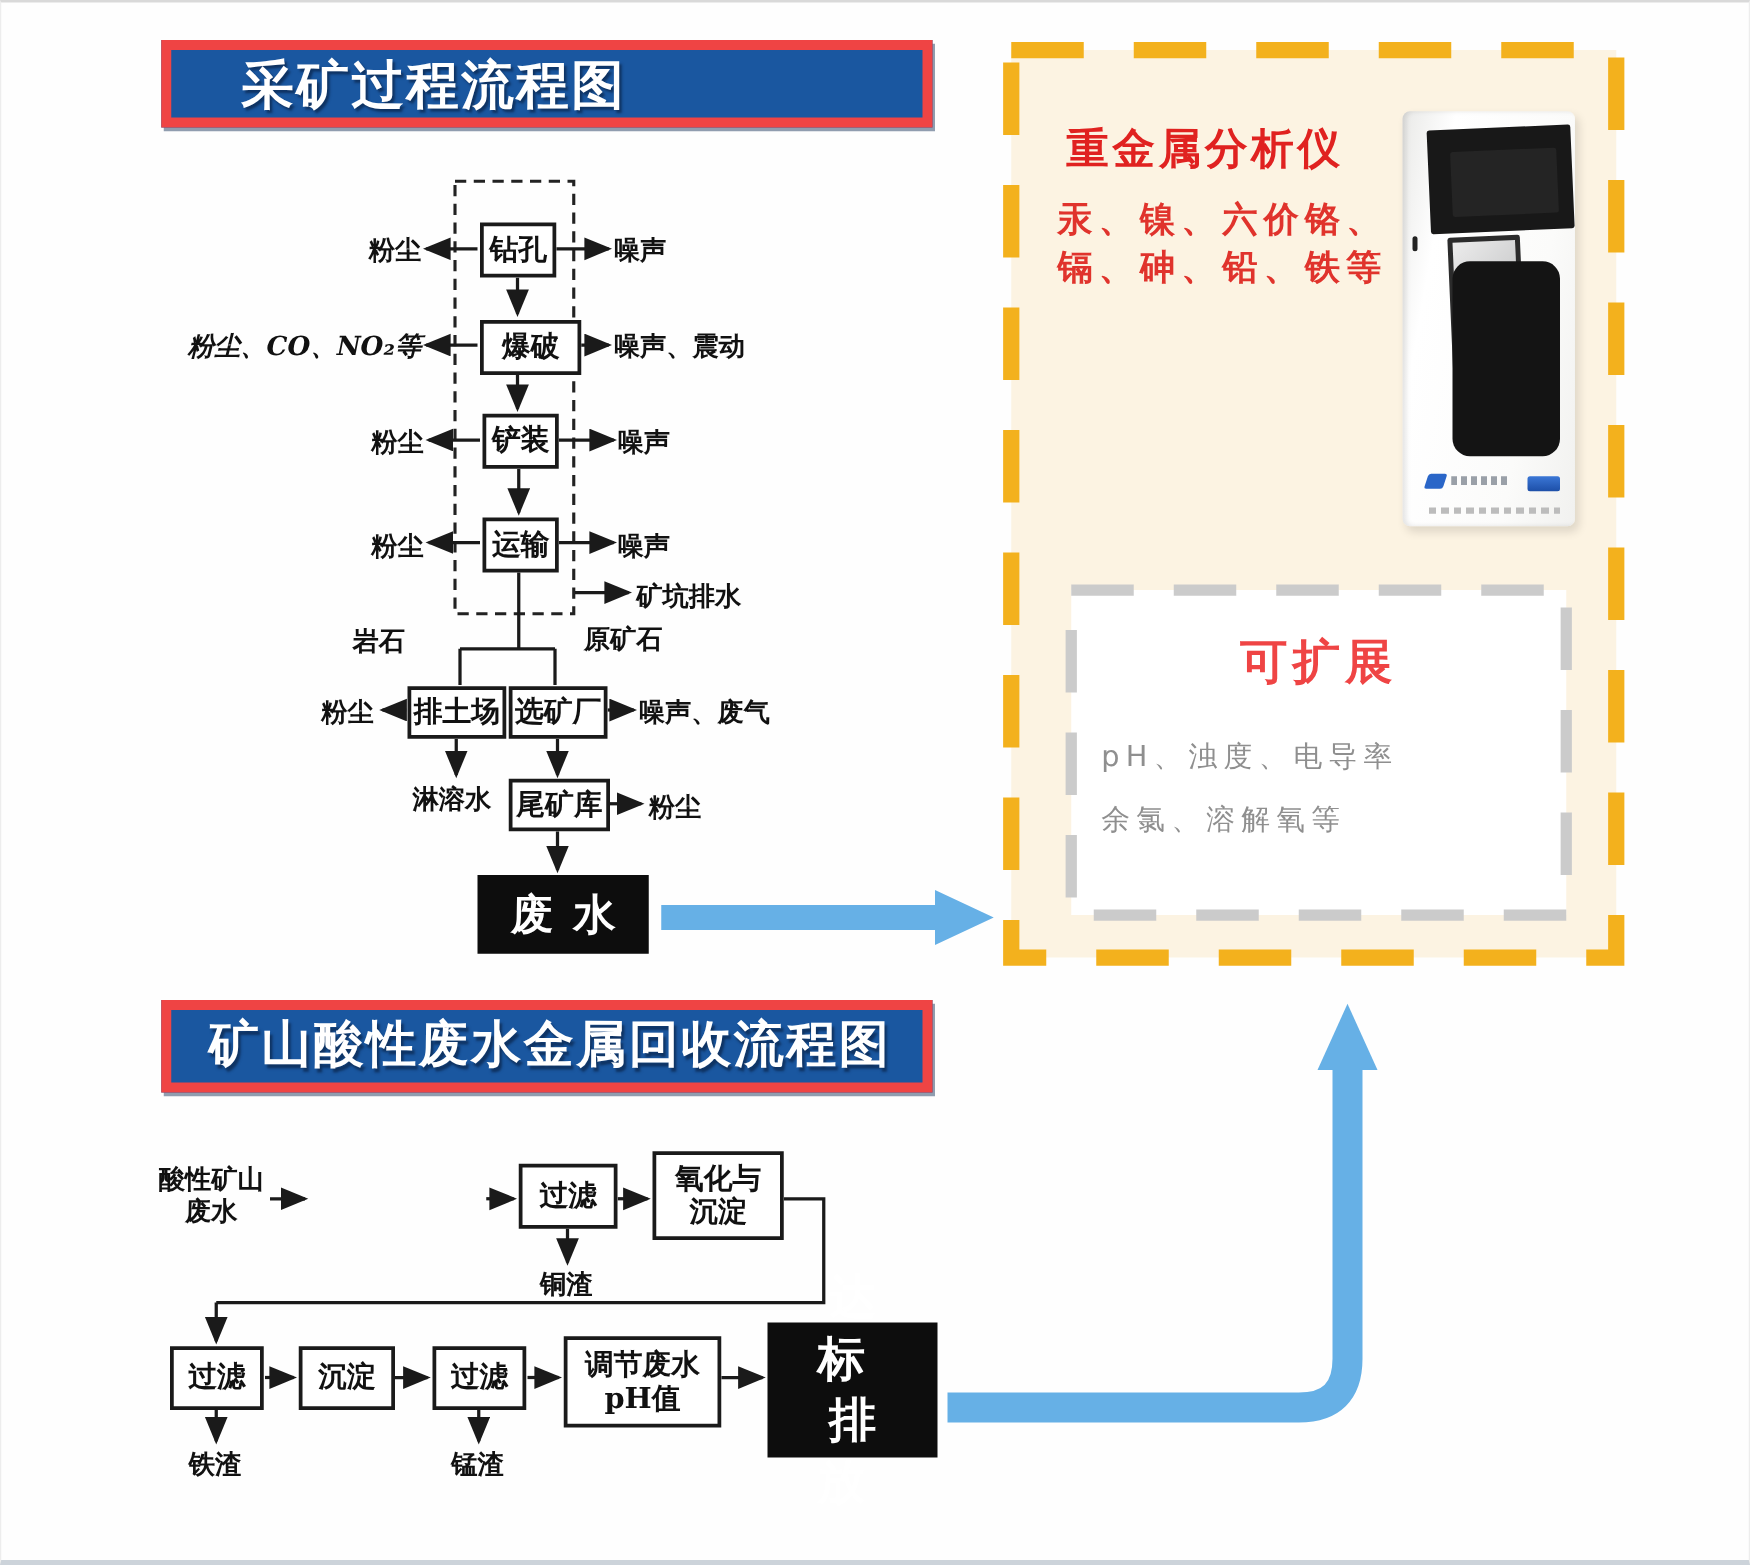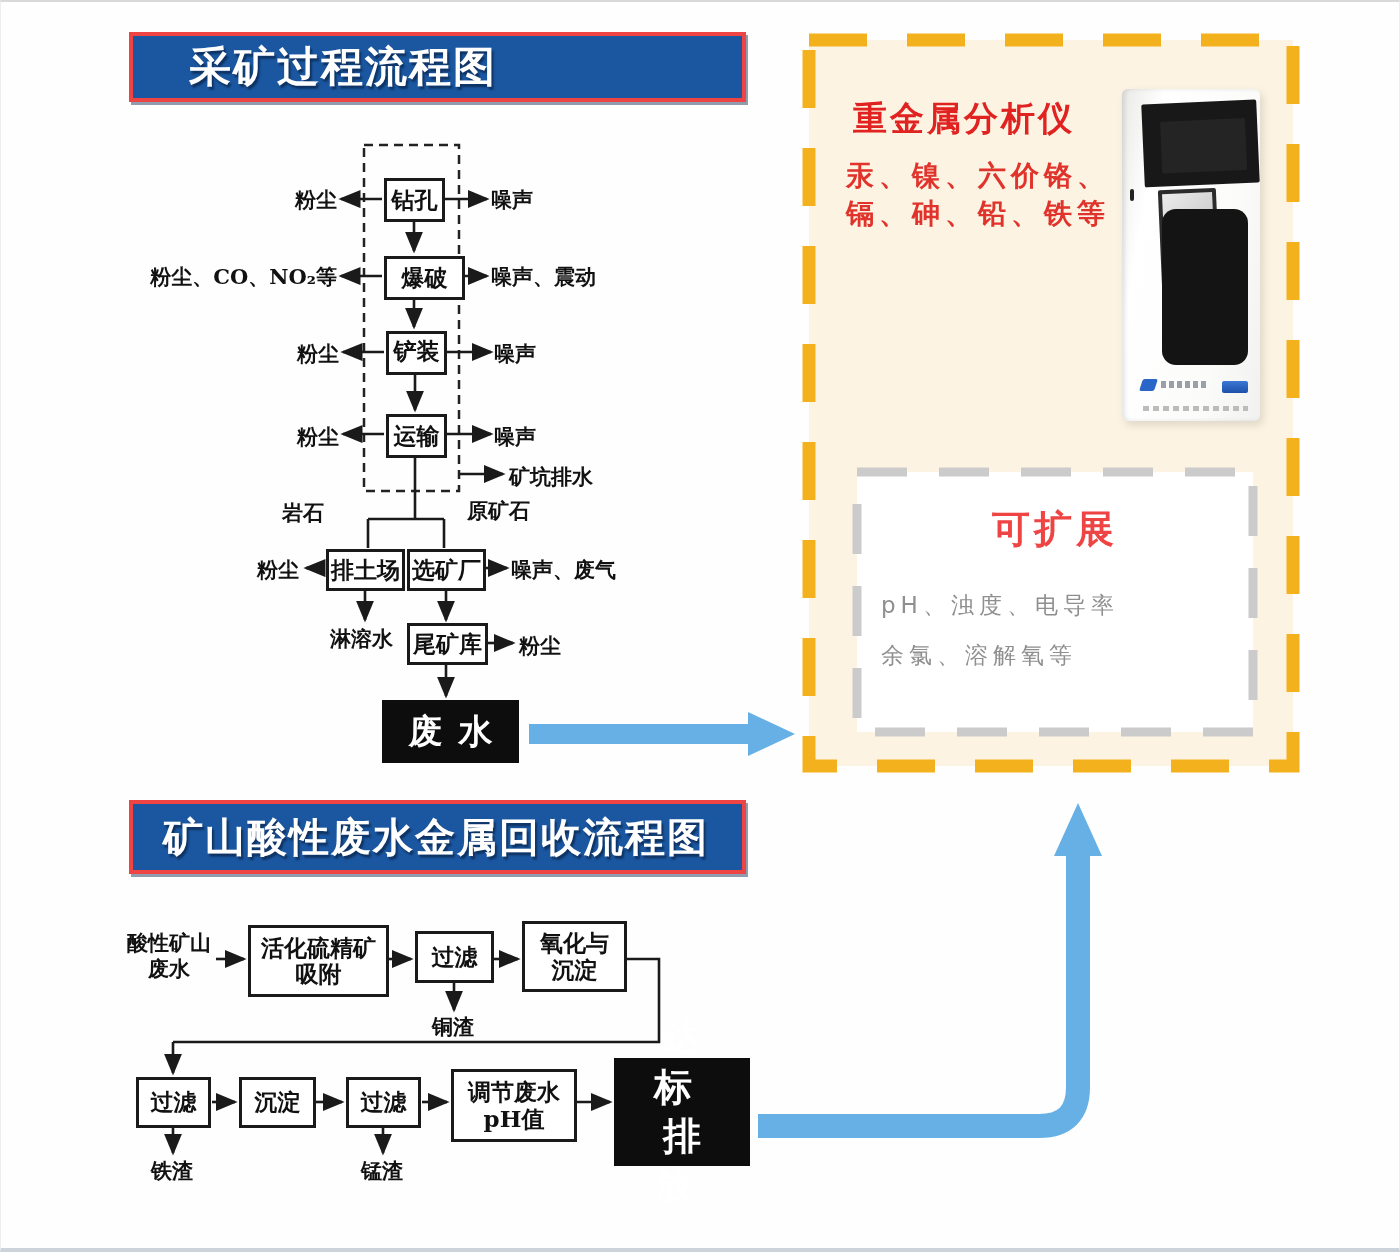--- a/index.html
+++ b/index.html
@@ -8,23 +8,23 @@
     position:relative; width:1400px; height:1252px; background:#fefefe;
     border-top:2px solid #d9d9d9; border-bottom:4px solid #ccd3da;
     border-left:1px solid #ededed; border-right:1px solid #ededed;
     overflow:hidden;
   }
   #bg-svg { position:absolute; left:0; top:0; z-index:0; }
   .abs { position:absolute; z-index:2; }
 
   
   .hdr {
-    background:#1a57a0; border:4px solid #ef4444;
+    background:#1a57a0; border:8px solid #ef4444;
     color:#ffffff; font-weight:bold;
-    display:flex; align-items:center;
+    display:flex; align-items:flex-start;
     text-shadow:2px 3px 2px rgba(5,20,45,.55);
     box-shadow:2px 3px 0 rgba(10,40,80,.45);
     letter-spacing:2px;
   }
   .hdr1 { left:128px; top:30px; width:617px; height:70px; font-size:42px; padding-left:56px; }
   .hdr2 { left:128px; top:798px; width:617px; height:74px; font-size:40px; padding-left:30px; }
 
   
   .pbox {
     border:3px solid #1a1a1a; background:#ffffff; color:#111;
@@ -162,21 +162,21 @@
     <span>爆破</span>
   </div>
   <div class="abs pbox" style="left:385px;top:329px;width:61px;height:44px;font-family:Liberation Mono, monospace;">
     <span>铲装</span>
   </div>
   <div class="abs pbox" style="left:385px;top:412px;width:61px;height:44px;">
     <span>运输</span>
   </div>
 
   <div class="abs lbl r" style="right:1062px;top:184px;">粉尘</div>
-  <div class="abs lbl r" style="right:1062px;top:261px;">粉尘、CO、NO₂等</div>
+  <div class="abs lbl r" style="right:1062px;top:261px;font-style:italic;">粉尘、CO、NO₂等</div>
   <div class="abs lbl r" style="right:1060px;top:338px;">粉尘</div>
   <div class="abs lbl r" style="right:1060px;top:421px;">粉尘</div>
 
   <div class="abs lbl" style="left:490px;top:184px;">噪声</div>
   <div class="abs lbl" style="left:490px;top:261px;">噪声、震动</div>
   <div class="abs lbl" style="left:493px;top:338px;">噪声</div>
   <div class="abs lbl" style="left:493px;top:421px;">噪声</div>
 
   <div class="abs lbl" style="left:508px;top:461px;">矿坑排水</div>
   <div class="abs lbl" style="left:281px;top:497px;">岩石</div>
@@ -224,24 +224,20 @@
 
   <div class="abs hdr hdr2">
     <span>矿山酸性废水金属回收流程图</span>
   </div>
 
   <div class="abs lbl" style="left:120px;top:928px;width:96px;text-align:center;line-height:1.25;">
     <div>酸性矿山</div>
     <div>废水</div>
   </div>
 
-  <div class="abs pbox" style="left:247px;top:923px;width:141px;height:72px;">
-    <div>活化硫精矿</div>
-    <div>吸附</div>
-  </div>
   <div class="abs pbox" style="left:414px;top:929px;width:79px;height:52px;">
     <span>过滤</span>
   </div>
   <div class="abs pbox" style="left:521px;top:919px;width:105px;height:71px;">
     <div>氧化与</div>
     <div>沉淀</div>
   </div>
   <div class="abs lbl" style="left:431px;top:1011px;">铜渣</div>
 
   <div class="abs pbox" style="left:135px;top:1075px;width:75px;height:51px;">

